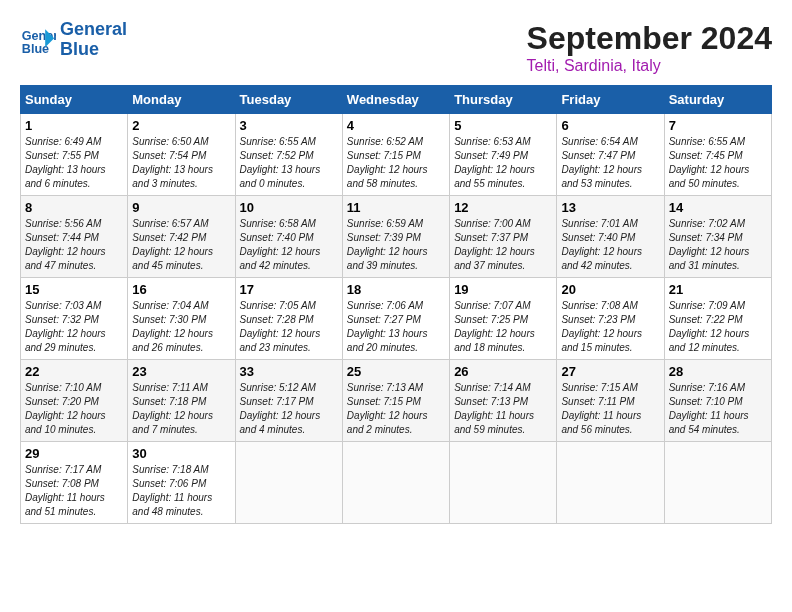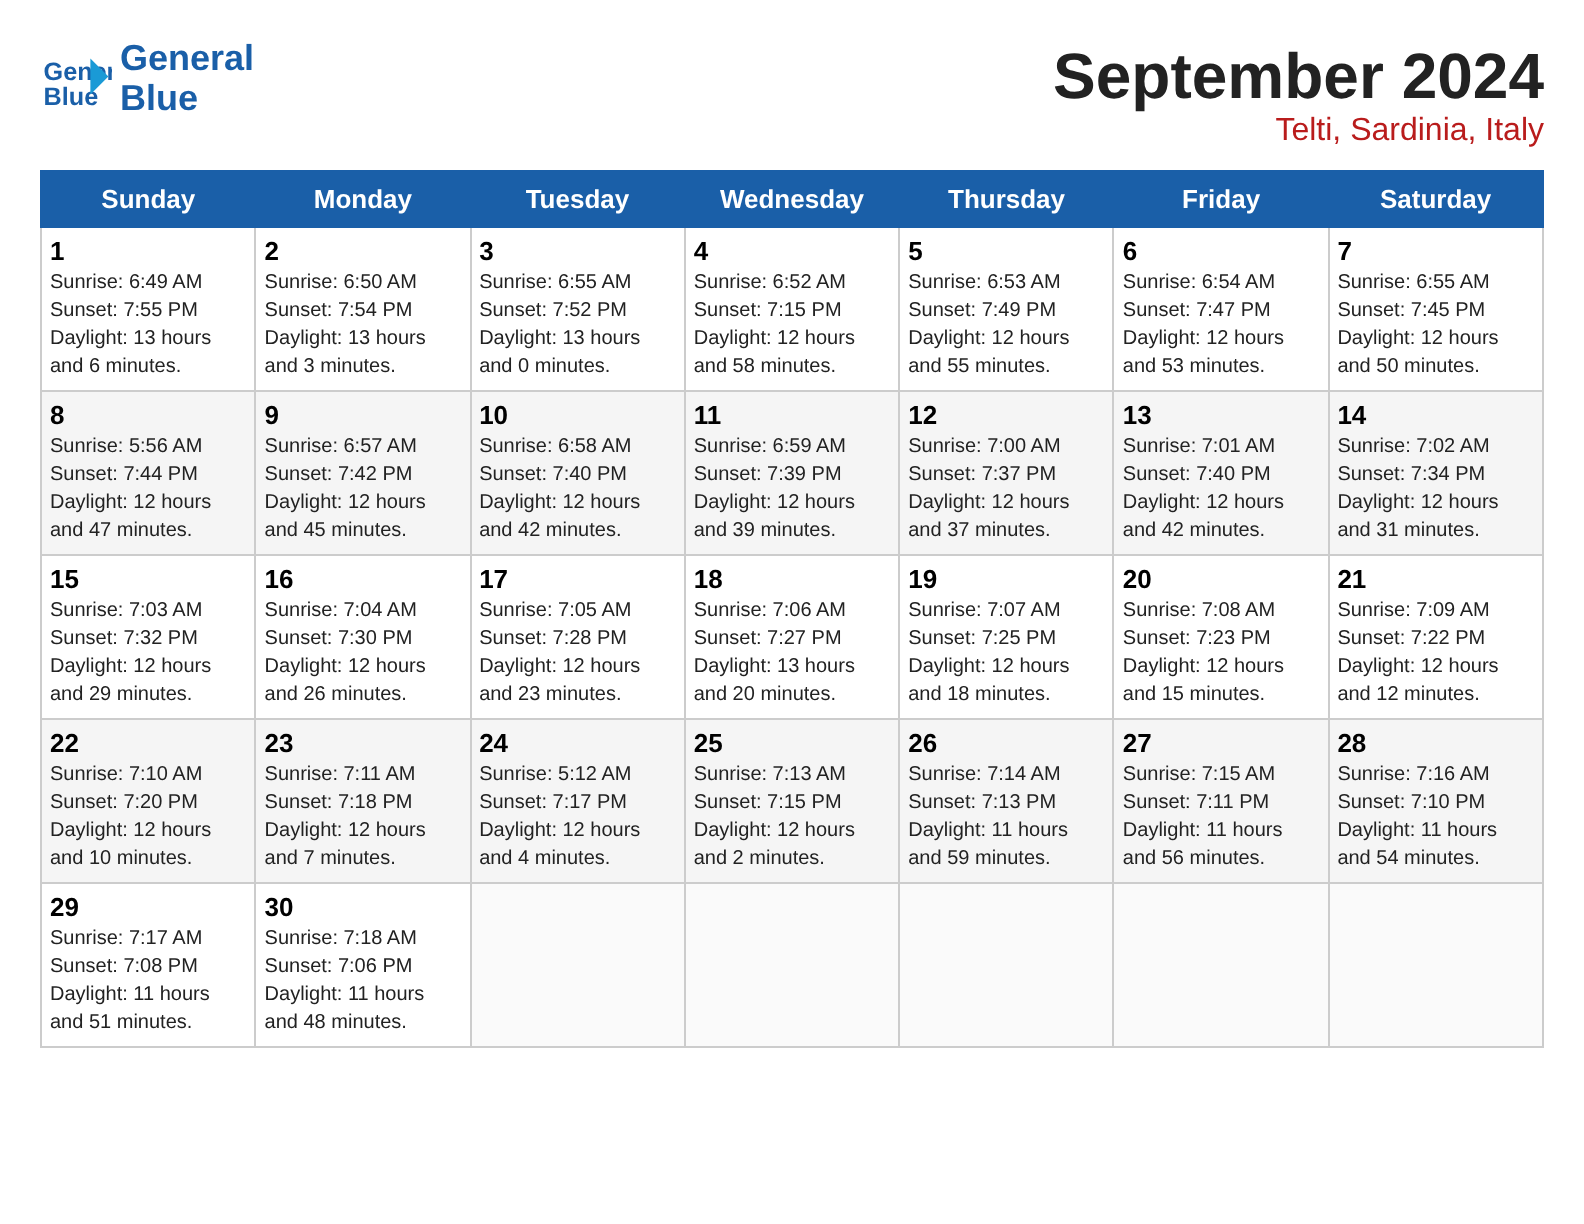--- a/index.html
+++ b/index.html
@@ -27,41 +27,40 @@
       line-height: 1.1;
     }
     .logo-text span {
       color: #1a5fa8;
     }
     .logo-icon {
       width: 36px;
       height: 36px;
     }
     .title-section {
-      text-align: right;
     }
     .month-title {
       font-size: 32px;
       font-weight: bold;
       color: #222;
     }
     .location-title {
       font-size: 16px;
-      color: #b91c1c;
+      color: #a21caf;
     }
     table {
       width: 100%;
       border-collapse: collapse;
       font-size: 11px;
     }
     thead th {
       background-color: #1a5fa8;
       color: #fff;
       padding: 6px 4px;
-      text-align: center;
+      text-align: left;
       font-size: 13px;
       font-weight: bold;
       border: 1px solid #1a5fa8;
       margin-top: 19px;
     }
     td {
       border: 1px solid #ccc;
       vertical-align: top;
       padding: 4px;
       width: calc(100%/7);
@@ -74,20 +73,21 @@
     .day-num {
       font-size: 13px;
       font-weight: bold;
       display: block;
       margin-bottom: 2px;
     }
     .cell-text {
       font-size: 10px;
       color: #222;
       line-height: 1.4;
+      font-style: italic;
     }
     td.empty {
       background: #fafafa;
     }
   </style>
 </head>
 <body>
 
 <div class="header-section">
   <div class="logo">
@@ -215,21 +215,21 @@
       <tr>
         <td>
           <span class="day-num">22</span>
           <div class="cell-text"><span>Sunrise: 7:10 AM</span><br><span>Sunset: 7:20 PM</span><br><span>Daylight: 12 hours and 10 minutes.</span></div>
         </td>
         <td>
           <span class="day-num">23</span>
           <div class="cell-text"><span>Sunrise: 7:11 AM</span><br><span>Sunset: 7:18 PM</span><br><span>Daylight: 12 hours and 7 minutes.</span></div>
         </td>
         <td>
-          <span class="day-num">24</span>
+          <span class="day-num">33</span>
           <div class="cell-text"><span>Sunrise: 5:12 AM</span><br><span>Sunset: 7:17 PM</span><br><span>Daylight: 12 hours and 4 minutes.</span></div>
         </td>
         <td>
           <span class="day-num">25</span>
           <div class="cell-text"><span>Sunrise: 7:13 AM</span><br><span>Sunset: 7:15 PM</span><br><span>Daylight: 12 hours and 2 minutes.</span></div>
         </td>
         <td>
           <span class="day-num">26</span>
           <div class="cell-text"><span>Sunrise: 7:14 AM</span><br><span>Sunset: 7:13 PM</span><br><span>Daylight: 11 hours and 59 minutes.</span></div>
         </td>

